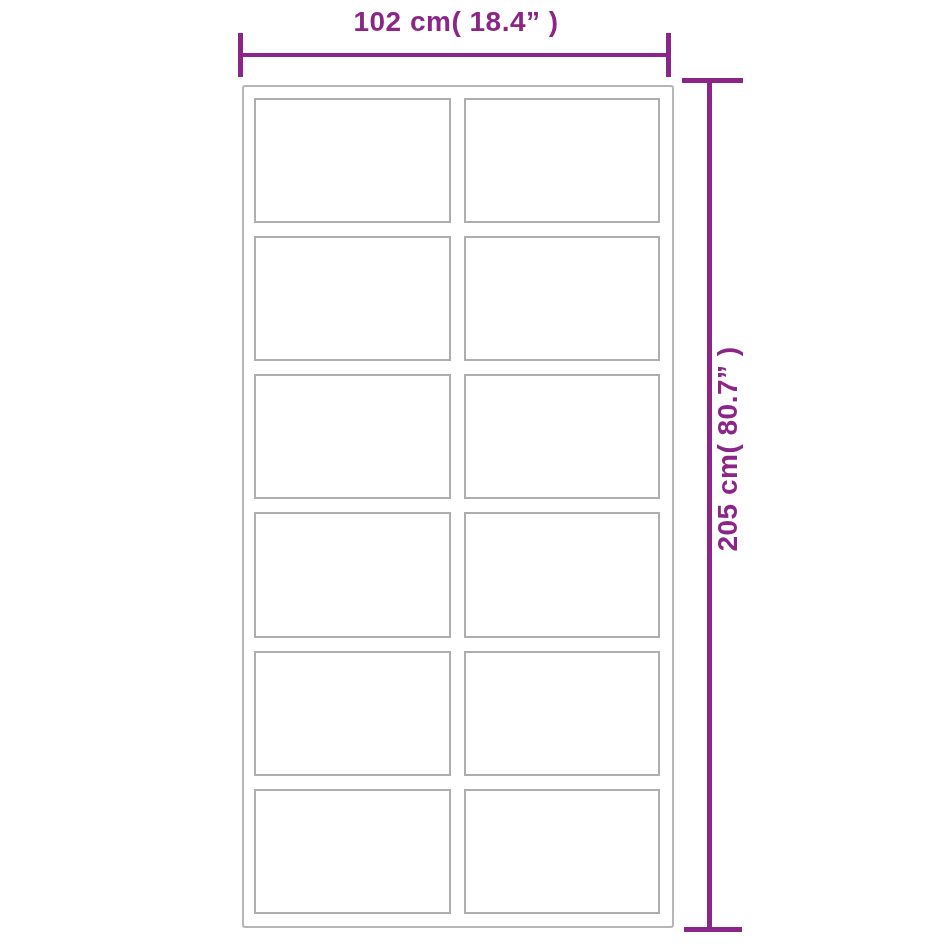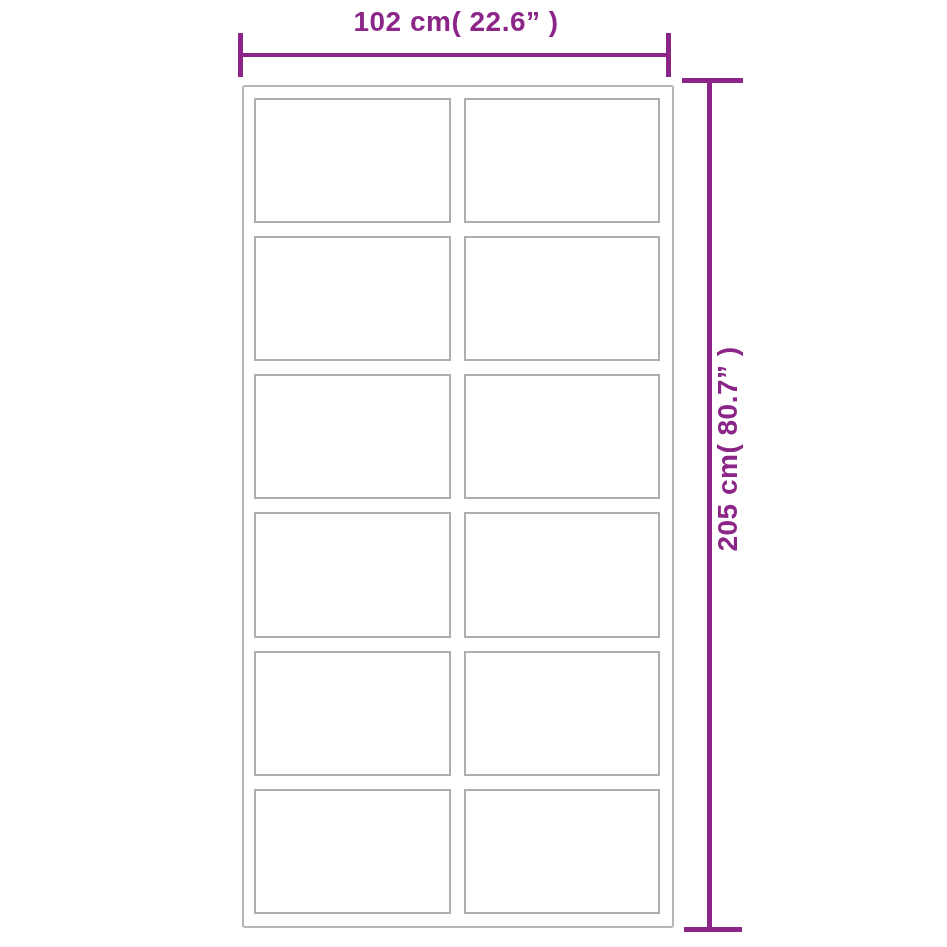--- a/index.html
+++ b/index.html
@@ -98,20 +98,20 @@
         <div class="door-panel"></div>
         <div class="door-panel"></div>
         <div class="door-panel"></div>
         <div class="door-panel"></div>
       </div>
   </div>
 
   <div class="dim h-dim-line"></div>
   <div class="dim h-dim-cap-l"></div>
   <div class="dim h-dim-cap-r"></div>
-  <div class="dim-label width-label">102 cm( 22.6” )</div>
+  <div class="dim-label width-label">102 cm( 18.4” )</div>
 
   <div class="dim v-dim-line"></div>
   <div class="dim v-dim-cap-t"></div>
   <div class="dim v-dim-cap-b"></div>
   <div class="dim-label height-label">205 cm( 80.7” )</div>
 
 </div>
 
 </body></html>

